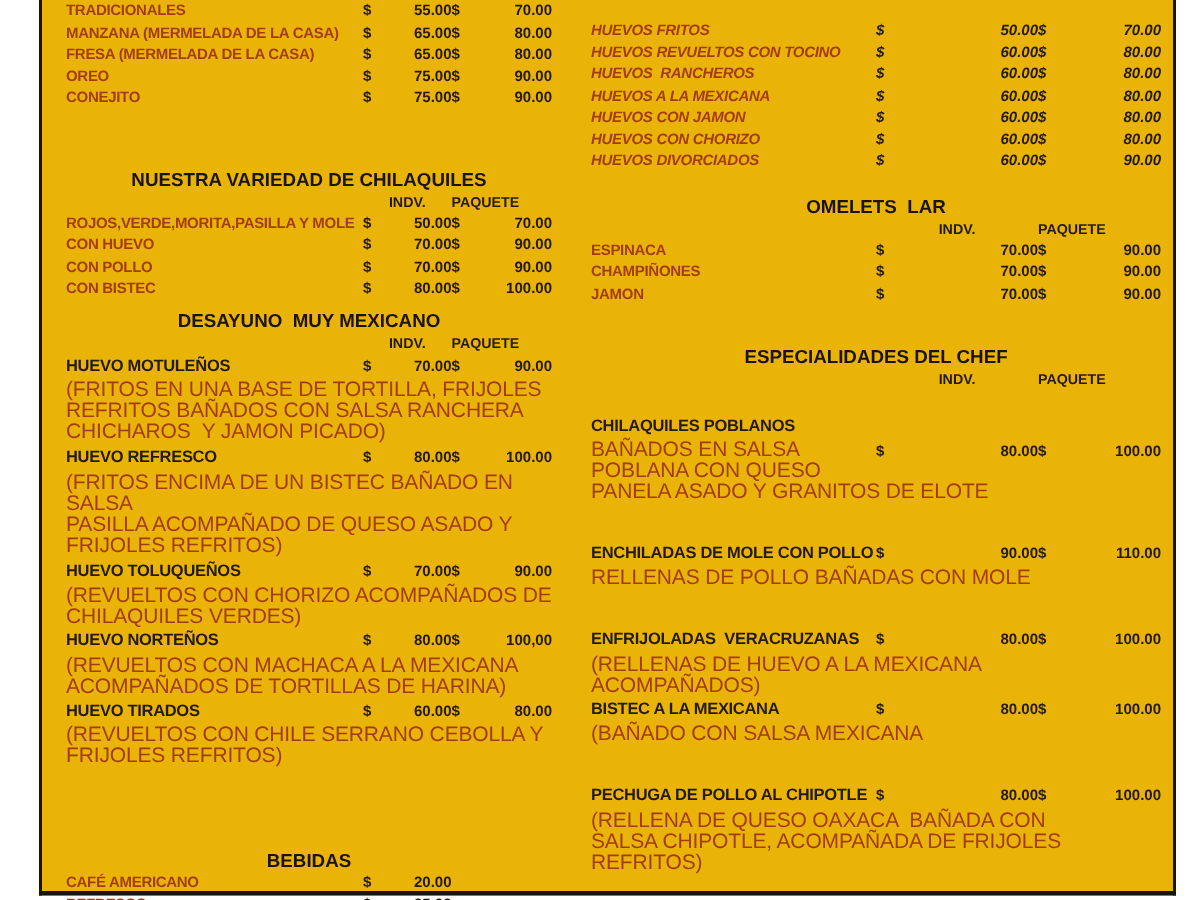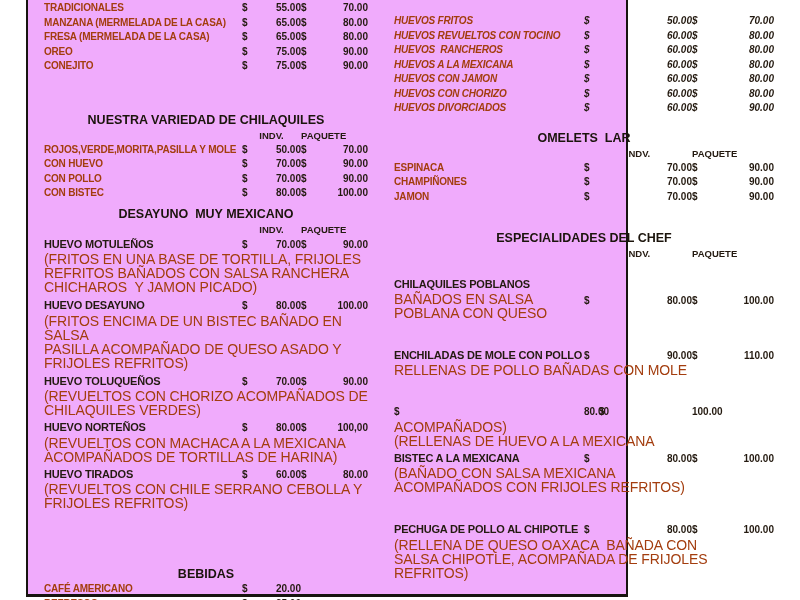--- a/index.html
+++ b/index.html
@@ -1,18 +1,18 @@
 <!DOCTYPE html>
 <html><head>
 <meta charset="utf-8">
 <style>
   html, body { margin:0; padding:0; width:800px; height:600px; overflow:hidden; background:#ffffff;
     font-family:"Liberation Sans", sans-serif; }
-  #menu-area { position:absolute; top:0; left:26px; width:602px; height:597px;
-    background:#f0abfc; border-left:2px solid #181410; border-right:2px solid #181410;
+  #menu-area { position:absolute; top:0; left:26px; width:758px; height:597px;
+    background:#eab308; border-left:2px solid #181410; border-right:2px solid #181410;
     border-bottom:3px solid #181410; box-sizing:border-box; }
   .col { position:absolute; top:0; }
   #col-left  { left:16px;  width:324px; }
   #col-right { left:366px; width:380px; }
 
   .row { display:grid; align-items:baseline; line-height:14.5px; font-size:10px; font-weight:bold; }
   .row-l { grid-template-columns:minmax(0,1fr) 13px 46px 17px 50px; }
   .row-r { grid-template-columns:minmax(0,1fr) 15px 93px 21px 61px; }
 
   .nm  { color:#a33d0e; white-space:pre-wrap; letter-spacing:-0.2px; overflow:hidden; }
@@ -136,21 +136,21 @@
             <span class="cur">$</span>
             <span class="pr">90.00</span>
         </div>
         <div class="desc">(FRITOS EN UNA BASE DE TORTILLA, FRIJOLES</div>
         <div class="desc">REFRITOS BAÑADOS CON SALSA RANCHERA</div>
         <div class="desc">CHICHAROS  Y JAMON PICADO)</div>
       </div>
 
       <div class="gap4">
         <div class="row row-l">
-          <span class="ttl">HUEVO DESAYUNO</span>
+          <span class="ttl">HUEVO REFRESCO</span>
             <span class="cur">$</span>
             <span class="pr">80.00</span>
             <span class="cur">$</span>
             <span class="pr">100.00</span>
         </div>
         <div class="desc">(FRITOS ENCIMA DE UN BISTEC BAÑADO EN SALSA</div>
         <div class="desc">PASILLA ACOMPAÑADO DE QUESO ASADO Y</div>
         <div class="desc">FRIJOLES REFRITOS)</div>
       </div>
 
@@ -306,54 +306,55 @@
         <div class="row row-r">
           <span class="ttl full">CHILAQUILES POBLANOS</span>
         </div>
         <div class="row row-r">
           <span class="desc">BAÑADOS EN SALSA POBLANA CON QUESO</span>
             <span class="cur">$</span>
             <span class="pr">80.00</span>
             <span class="cur">$</span>
             <span class="pr">100.00</span>
         </div>
+        <div class="desc">PANELA ASADO Y GRANITOS DE ELOTE</div>
       </div>
 
       <div class="gap14">
         <div class="row row-r">
           <span class="ttl">ENCHILADAS DE MOLE CON POLLO</span>
             <span class="cur">$</span>
             <span class="pr">90.00</span>
             <span class="cur">$</span>
             <span class="pr">110.00</span>
         </div>
         <div class="desc">RELLENAS DE POLLO BAÑADAS CON MOLE</div>
       </div>
 
       <div class="gap28">
         <div class="row row-r">
-            <span class="cur">$</span>
-            <span class="pr">80.00</span>
-            <span class="cur">$</span>
-            <span class="pr">100.00</span>
-        </div>
+          <span class="ttl">ENFRIJOLADAS  VERACRUZANAS</span>
+            <span class="cur">$</span>
+            <span class="pr">80.00</span>
+            <span class="cur">$</span>
+            <span class="pr">100.00</span>
+        </div>
+        <div class="desc">(RELLENAS DE HUEVO A LA MEXICANA</div>
         <div class="desc">ACOMPAÑADOS)</div>
-        <div class="desc">(RELLENAS DE HUEVO A LA MEXICANA</div>
       </div>
 
       <div class="gap3">
         <div class="row row-r">
           <span class="ttl">BISTEC A LA MEXICANA</span>
             <span class="cur">$</span>
             <span class="pr">80.00</span>
             <span class="cur">$</span>
             <span class="pr">100.00</span>
         </div>
         <div class="desc">(BAÑADO CON SALSA MEXICANA</div>
-        <div class="desc">ACOMPAÑADOS CON FRIJOLES REFRITOS)</div>
       </div>
 
       <div class="gap14">
         <div class="row row-r">
           <span class="ttl">PECHUGA DE POLLO AL CHIPOTLE</span>
             <span class="cur">$</span>
             <span class="pr">80.00</span>
             <span class="cur">$</span>
             <span class="pr">100.00</span>
         </div>

